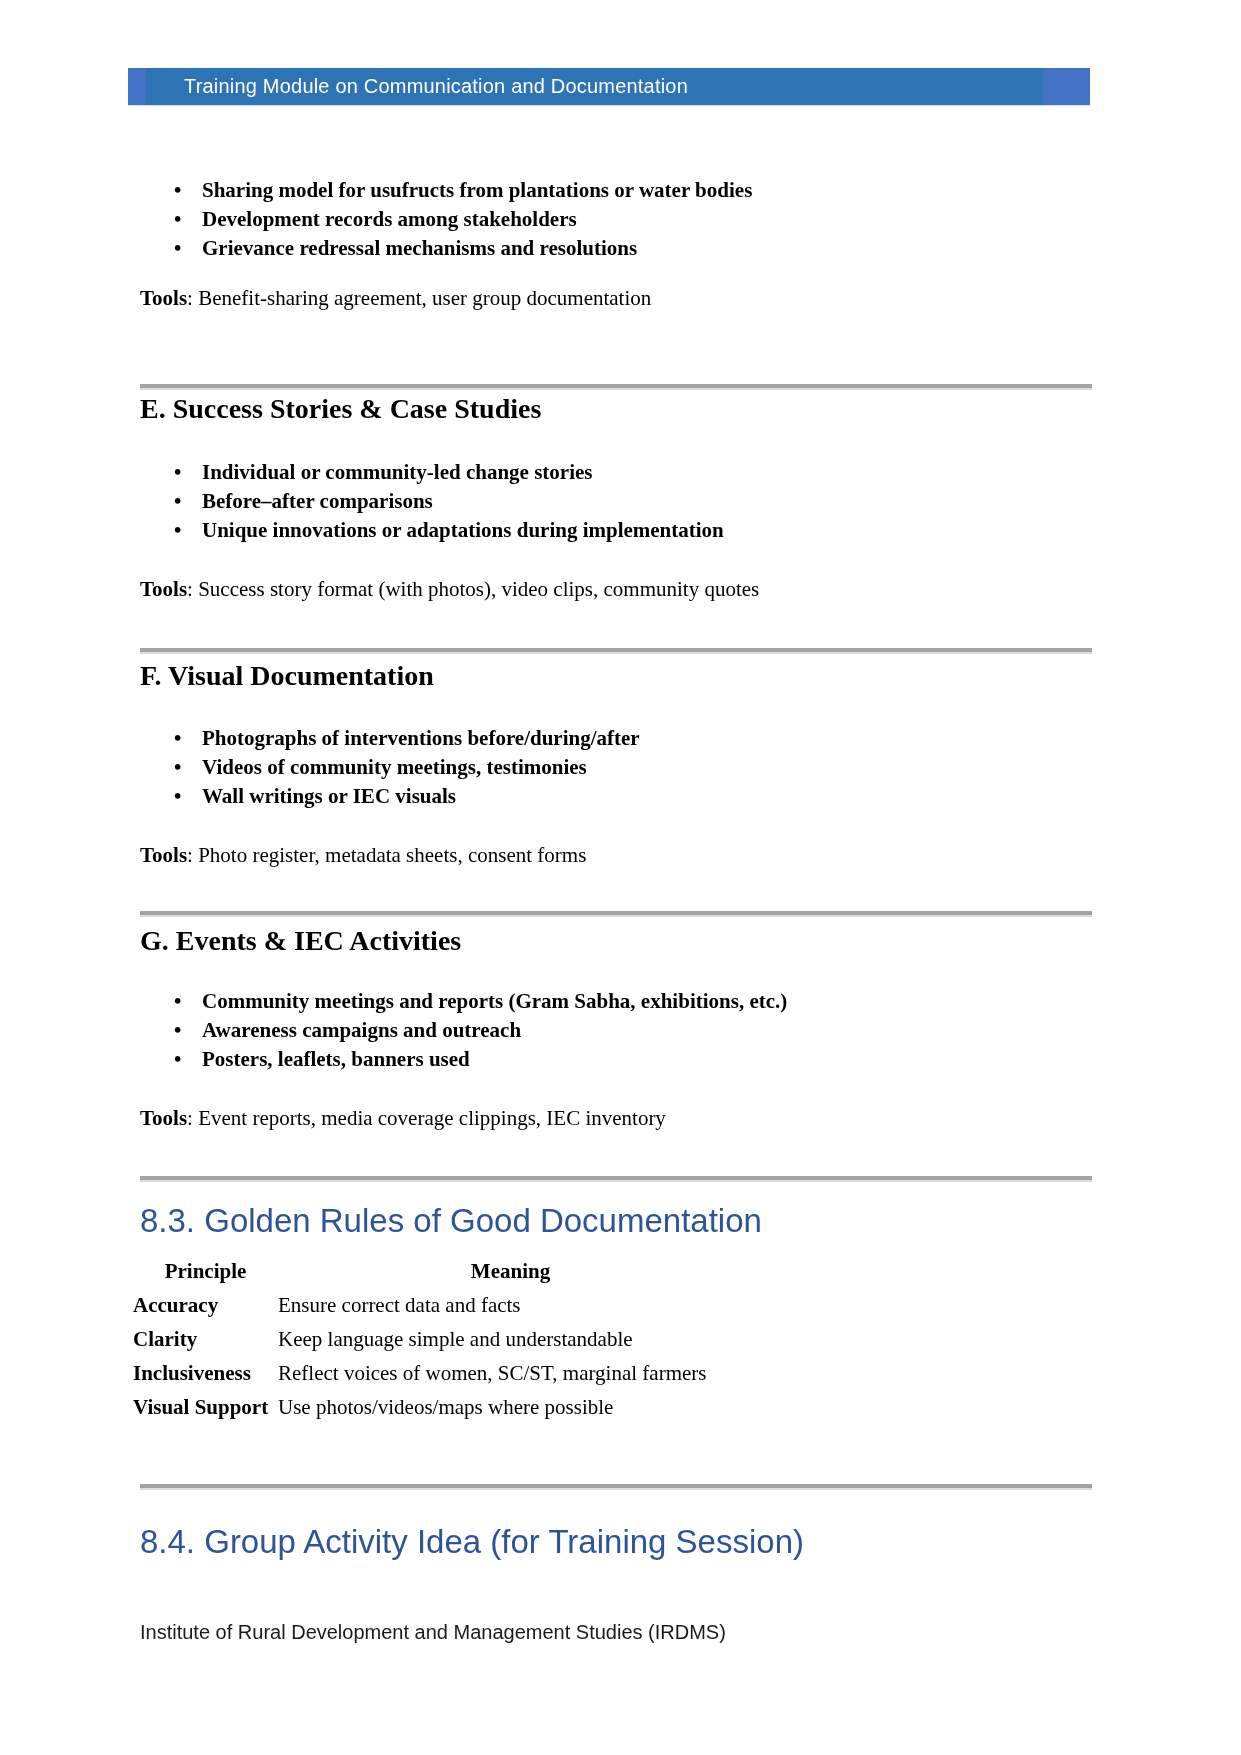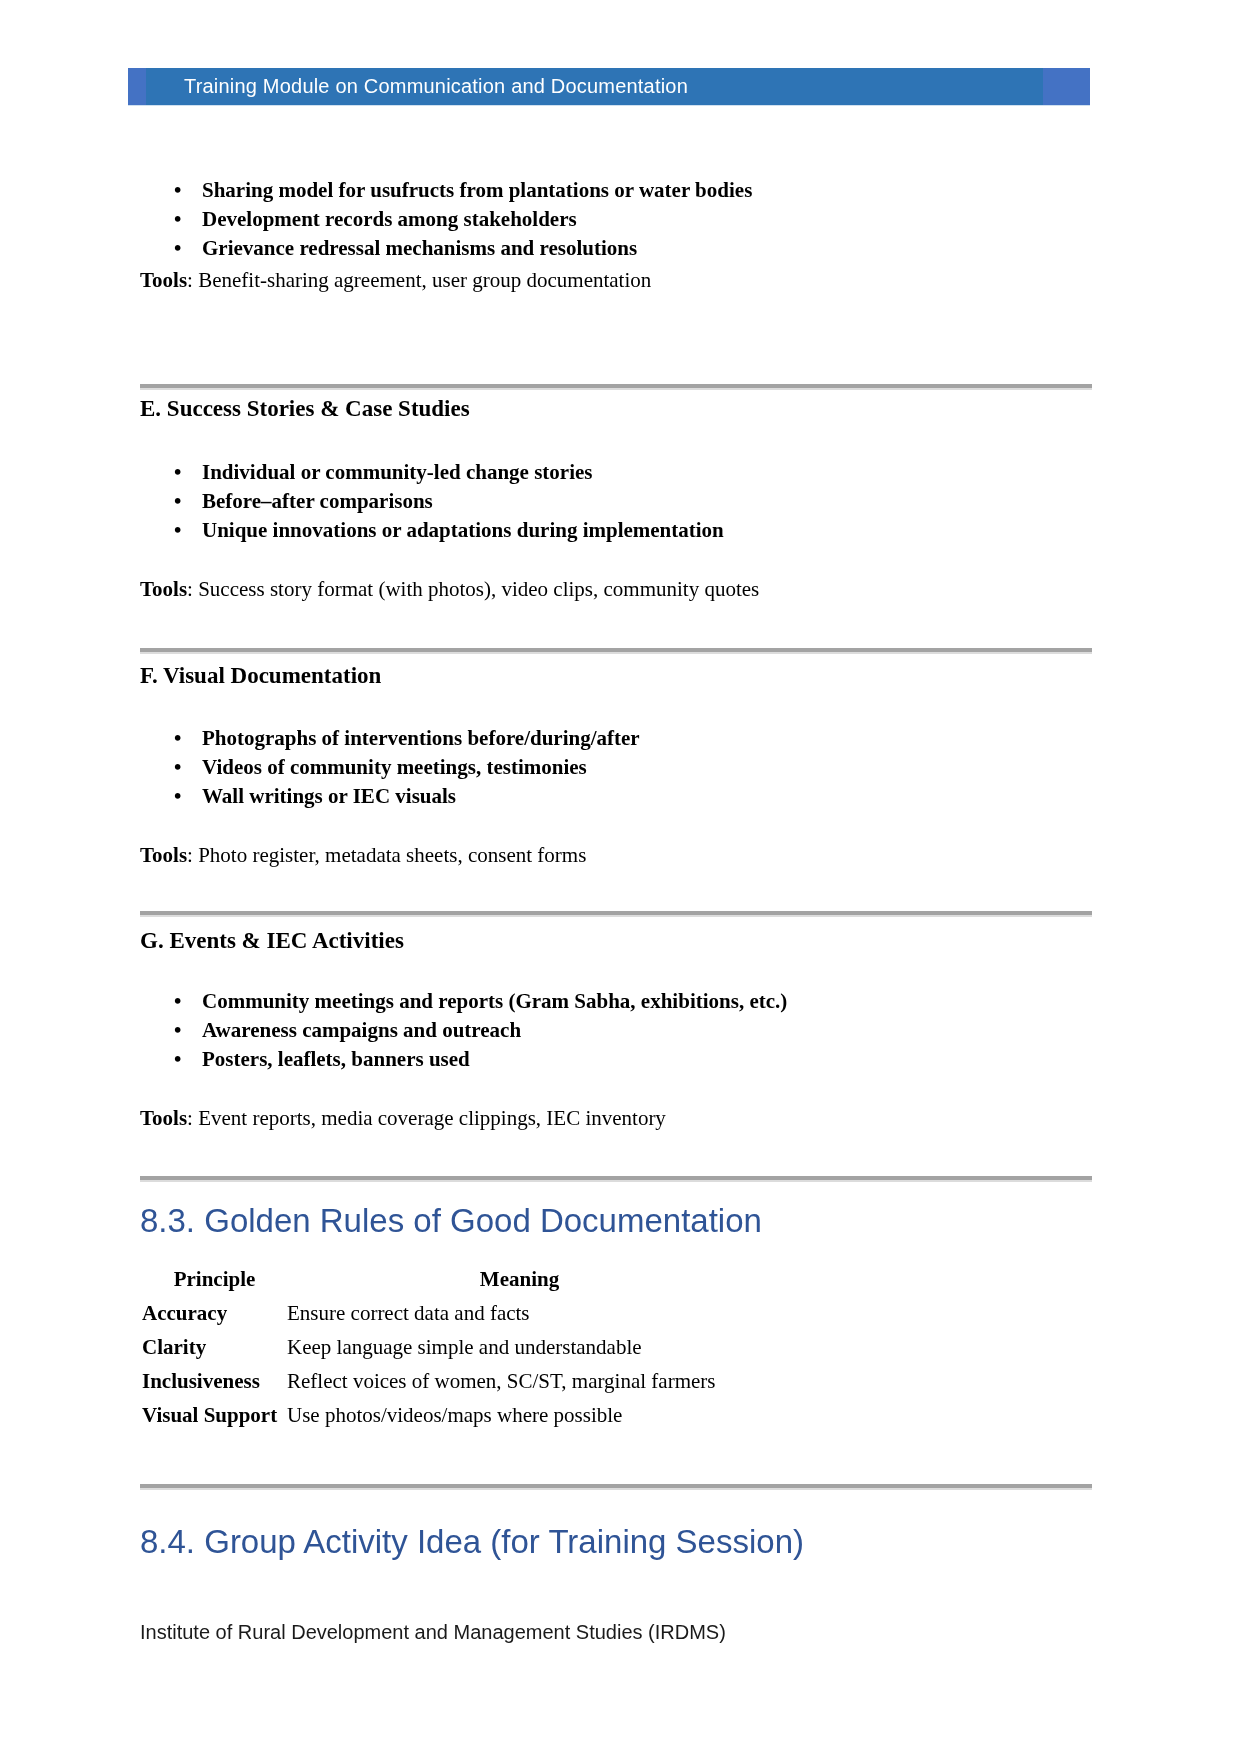--- a/index.html
+++ b/index.html
@@ -72,36 +72,36 @@
   .divider {
     position: absolute;
     left: 140px;
     width: 952px;
     height: 4px;
     background: var(--divider-gray);
     box-shadow: 0 2px 0 #dcdcdc;
   }
 
   .sec-h {
-    font-size: 23px;
+    font-size: 28px;
     font-weight: bold;
     line-height: 30px;
     font-family: "Liberation Serif", "DejaVu Serif", serif;
   }
 
   .blue-h {
     font-family: "Liberation Sans", "DejaVu Sans", sans-serif;
     font-size: 33px;
     font-weight: 400;
     color: var(--heading-blue);
     line-height: 30px;
   }
 
   
-  .gtable { position: absolute; left: 142px; width: 620px; margin-top: 8px; }
+  .gtable { position: absolute; left: 133px; width: 620px; }
   .trow { display: flex; }
   .cell { font-size: 21px; line-height: 34px; }
   .c1 { width: 145px; }
   .c2 { width: 465px; }
   .thead .cell { font-weight: bold; text-align: center; }
   .principle { font-weight: bold; }
 
   .footer-text {
     font-family: "Liberation Sans", "DejaVu Sans", sans-serif;
     font-size: 20px;
@@ -119,21 +119,21 @@
       <span>Training Module on Communication and Documentation</span>
     </div>
     <div class="bar-accent right"></div>
   </header>
 
   <div class="abs list" style="top:176px">
     <div class="bullet-row bullet-dot"><span>Sharing model for usufructs from plantations or water bodies</span></div>
     <div class="bullet-row bullet-dot"><span>Development records among stakeholders</span></div>
     <div class="bullet-row bullet-dot"><span>Grievance redressal mechanisms and resolutions</span></div>
   </div>
-  <p class="abs tools" style="top:266px">
+  <p class="abs tools" style="top:284px">
     <b>Tools</b><span>: Benefit-sharing agreement, user group documentation</span>
   </p>
 
   <div class="divider" style="top:384px"></div>
 
   <h2 class="abs sec-h" style="top:394px">E. Success Stories &amp; Case Studies</h2>
   <div class="abs list" style="top:458px">
     <div class="bullet-row bullet-dot"><span>Individual or community-led change stories</span></div>
     <div class="bullet-row bullet-dot"><span>Before–after comparisons</span></div>
     <div class="bullet-row bullet-dot"><span>Unique innovations or adaptations during implementation</span></div>

